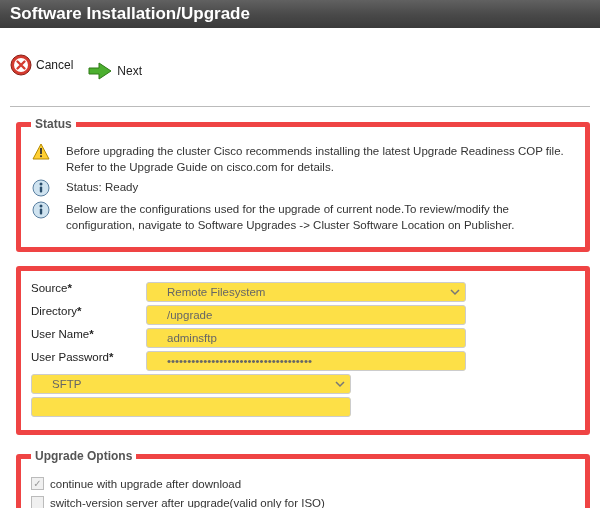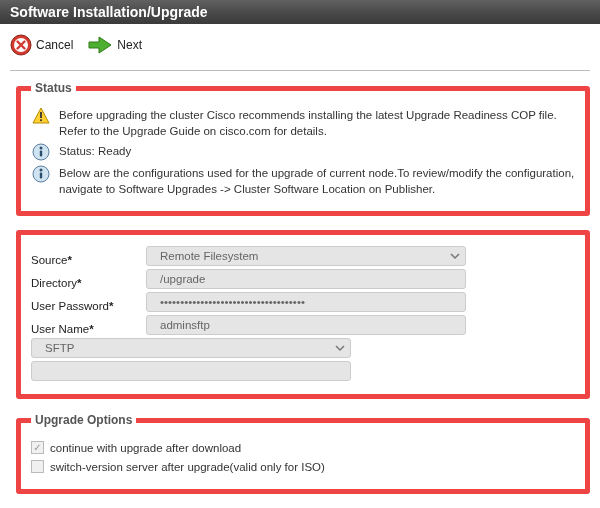--- a/index.html
+++ b/index.html
@@ -9,25 +9,25 @@
     font-family: Arial, Helvetica, sans-serif;
     font-size: 12px;
     color: #333;
     background: #fff;
     width: 600px;
   }
   .title-bar {
     background: linear-gradient(to bottom, #616161 0%, #4a4a4a 50%, #3a3a3a 100%);
     color: #fff;
     font-weight: bold;
-    font-size: 14px;
+    font-size: 17px;
     padding: 4px 10px;
   }
   .toolbar {
-    padding: 10px 10px;
+    padding: 20px 10px;
     display: flex;
     align-items: center;
     gap: 6px;
     text-align: right;
   }
   .tb-item {
     display: flex;
     align-items: center;
     gap: 4px;
     cursor: pointer;
@@ -48,44 +48,44 @@
   }
   legend {
     font-weight: bold;
     color: #555;
     padding: 0 4px;
     font-size: 12px;
   }
   .status-row {
     display: flex;
     align-items: flex-start;
-    gap: 8px;
+    gap: 15px;
     margin: 4px 0;
     font-size: 11.5px;
     line-height: 1.4;
   }
   .status-row .icon-slot { flex: 0 0 20px; display:flex; justify-content:center; }
   .form-row {
     display: flex;
-    align-items: flex-end;
+    align-items: flex-start;
     margin: 3px 0;
   }
   .form-label {
     width: 115px;
     font-size: 11.5px;
     color: #222;
   }
   .req::after { content: "*"; font-weight: bold; }
   .text-input, .select-input {
     width: 320px;
     height: 20px;
     font-size: 11.5px;
-    padding: 1px 13px;
+    padding: 1px 20px;
     border: 1px solid #ccc;
-    background: #e5e5e5;
+    background: #fde047;
     color: #666;
     border-radius: 3px;
   }
   .select-input {
     appearance: none;
     -webkit-appearance: none;
     background-image: none;
     padding-right: 20px;
     position: relative;
   }
@@ -128,21 +128,21 @@
   <div class="tb-item">
     <span class="icon-slot">
       <svg width="22" height="22" viewBox="0 0 22 22">
         <circle cx="11" cy="11" r="10" fill="#d43a2f" stroke="#8a1f16" stroke-width="1"></circle>
         <circle cx="11" cy="11" r="7" fill="#fff"></circle>
         <path d="M7.5 7.5 L14.5 14.5 M14.5 7.5 L7.5 14.5" stroke="#d43a2f" stroke-width="2.4" stroke-linecap="round"></path>
       </svg>
     </span>
     <span class="label">Cancel</span>
   </div>
-  <div class="tb-item" style="margin-left:8px;">
+  <div class="tb-item" style="margin-left:8px;margin-top:12px;">
     <span class="icon-slot">
       <svg width="26" height="22" viewBox="0 0 26 22">
         <path d="M2 8 L12 8 L12 3 L24 11 L12 19 L12 14 L2 14 Z" fill="#4caf2f" stroke="#2e7a17" stroke-width="1"></path>
       </svg>
     </span>
     <span class="label">Next</span>
   </div>
 </div>
 
 <hr class="hr">
@@ -198,27 +198,27 @@
     </div>
   </div>
 
   <div class="form-row">
     <div class="form-label req">Directory</div>
     <input class="text-input" readonly="" value="/upgrade" style="">
   </div>
 
 
   <div class="form-row">
+    <div class="form-label req">User Name</div>
+    <input class="text-input" readonly="" value="adminsftp" style="">
+  </div>
+
+  <div class="form-row">
     <div class="form-label req">User Password</div>
     <input class="text-input" readonly="" value="••••••••••••••••••••••••••••••••••••" style="">
-  </div>
-
-  <div class="form-row">
-    <div class="form-label req">User Name</div>
-    <input class="text-input" readonly="" value="adminsftp" style="">
   </div>
 
   <div class="form-row">
     <div class="select-wrap">
       <input class="text-input select-input" readonly="" value="SFTP" style="">
       <span class="chev">
         <svg width="10" height="10" viewBox="0 0 10 10">
             <path d="M1 3 L5 7 L9 3" fill="none" stroke="#777" stroke-width="1.5"></path>
           </svg>
       </span>

